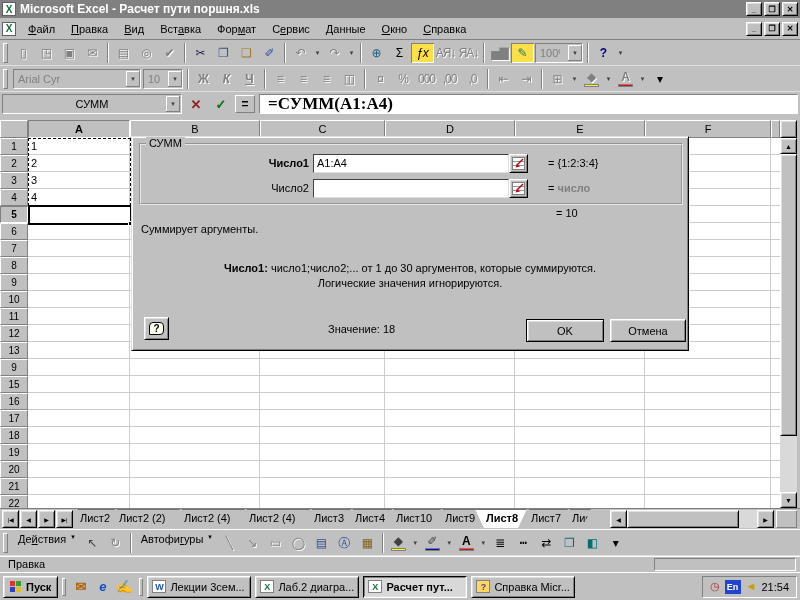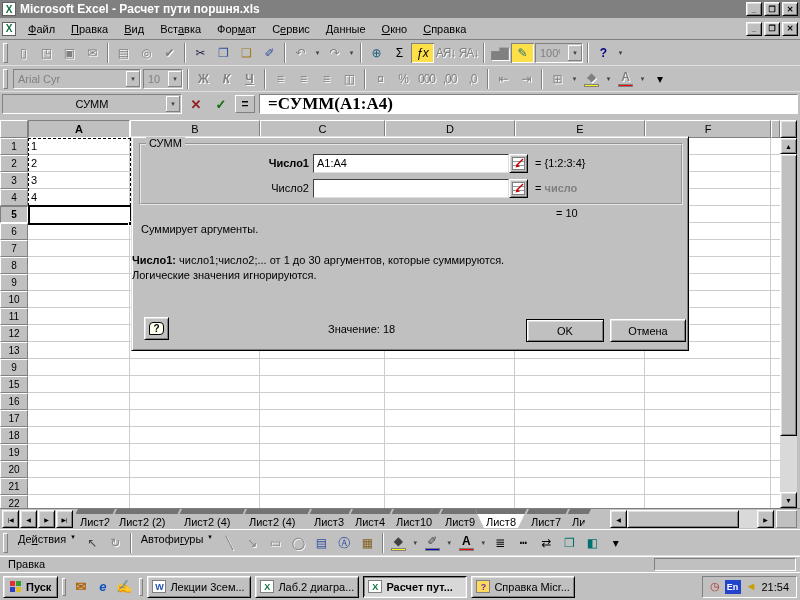--- a/index.html
+++ b/index.html
@@ -70,36 +70,36 @@
 #vs-thumb{position:absolute;left:0;top:16px;width:17px;height:282px;background:#c0c0c0;border:1px solid;border-color:#fff #000 #000 #fff;box-shadow:inset 1px 1px 0 #dfdfdf,inset -1px -1px 0 #808080}
 
 #dialog{position:absolute;left:131px;top:136px;width:558px;height:215px;background:#c0c0c0;z-index:50;border:1px solid;border-color:#dfdfdf #000 #000 #dfdfdf;box-shadow:inset 1px 1px 0 #fff,inset -1px -1px 0 #808080}
 #dlg-group{position:absolute;left:7px;top:6px;width:544px;height:62px;border:2px groove #e8e8e8}
 #dlg-group-label{position:absolute;left:5px;top:-8px;background:#c0c0c0;padding:0 3px}
 .field-row{position:absolute;left:0;height:20px;display:flex;align-items:center}
 #frow1{top:8px}#frow2{top:33px}
 .flabel{width:172px;text-align:right;padding-right:4px}
 .ref-input{width:196px;height:19px;border:1px solid;border-color:#404040 #dfdfdf #dfdfdf #404040;background:#fff;font-family:"Liberation Sans",sans-serif;font-size:11px;padding:0 3px}
 .ref-btn{width:19px;height:19px;background:#c0c0c0;border:1px solid;border-color:#fff #000 #000 #fff;box-shadow:inset 1px 1px 0 #dfdfdf,inset -1px -1px 0 #808080;display:flex;align-items:center;justify-content:center;padding:0}
-.fresult{margin-left:7px;white-space:nowrap}
+.fresult{margin-left:20px;white-space:nowrap}
 #dlg-total{position:absolute;left:424px;top:70px}
 #dlg-desc{position:absolute;left:9px;top:86px}
-#dlg-arghelp{position:absolute;left:0;top:116px;width:100%;text-align:left;line-height:15px}
+#dlg-arghelp{position:absolute;left:0;top:124px;width:100%;text-align:center;line-height:15px}
 #dlg-helpbtn{position:absolute;left:12px;top:180px;width:25px;height:23px;background:#c0c0c0;border:1px solid;border-color:#fff #000 #000 #fff;box-shadow:inset 1px 1px 0 #dfdfdf,inset -1px -1px 0 #808080;display:flex;align-items:center;justify-content:center;padding:0}
 .qb{border:1px solid #000;border-radius:4px 4px 4px 0;background:#fffff0;font-weight:bold;font-size:10px;padding:0 3px;color:#000}
 #dlg-valtext{position:absolute;left:196px;top:186px}
 .dlg-btn{position:absolute;top:182px;height:23px;background:#c0c0c0;font-family:"Liberation Sans",sans-serif;font-size:11px;display:flex;align-items:center;justify-content:center}
 #okbtn{left:394px;width:78px;border:1px solid #000;box-shadow:inset 1px 1px 0 #fff,inset -1px -1px 0 #808080,inset 2px 2px 0 #dfdfdf}
 #cancelbtn{left:478px;width:76px;border:1px solid;border-color:#fff #000 #000 #fff;box-shadow:inset 1px 1px 0 #dfdfdf,inset -1px -1px 0 #808080}
 
 #tabbar{position:absolute;left:0;top:508px;width:800px;height:21px;background:#c0c0c0;border-top:1px solid #808080}
 .tabnav{position:absolute;top:1px;width:17px;height:18px;background:#c0c0c0;border:1px solid;border-color:#fff #000 #000 #fff;box-shadow:inset 1px 1px 0 #dfdfdf,inset -1px -1px 0 #808080;display:flex;align-items:center;justify-content:center;font-size:6px}
 #tabs{position:absolute;left:76px;top:0;width:532px;height:20px;display:flex;overflow:hidden}
-.tab{height:19px;padding:2px 11px 0;background:#c0c0c0;white-space:nowrap;overflow:hidden;clip-path:polygon(9px 0,100% 0,calc(100% - 9px) 100%,0 100%);margin-left:-7px;border-top:5px solid #737373;flex:0 0 auto}
-.tab.active{background:#fff;font-weight:normal;clip-path:polygon(0 0,100% 0,calc(100% - 9px) 100%,9px 100%);position:relative;z-index:5}
+.tab{height:19px;padding:2px 11px 0;background:#c0c0c0;white-space:nowrap;overflow:hidden;clip-path:polygon(9px 0,100% 0,calc(100% - 9px) 100%,0 100%);margin-left:-7px;border-top:1px solid #737373;flex:0 0 auto}
+.tab.active{background:#fff;font-weight:bold;clip-path:polygon(0 0,100% 0,calc(100% - 9px) 100%,9px 100%);position:relative;z-index:5}
 #hs-left{left:610px}#hs-right{left:757px}
 #hs-track{position:absolute;left:627px;top:1px;width:130px;height:18px;background:#d9d9d9}
 #hs-thumb{position:absolute;left:0;top:0;width:112px;height:18px;background:#c0c0c0;border:1px solid;border-color:#fff #000 #000 #fff;box-shadow:inset 1px 1px 0 #dfdfdf,inset -1px -1px 0 #808080}
 #tab-corner{position:absolute;left:776px;top:1px;width:21px;height:18px;background:#c0c0c0;border:1px solid;border-color:#fff #808080 #808080 #fff}
 
 #statusbar{position:absolute;left:0;top:556px;width:800px;height:16px;background:#c0c0c0;border-top:1px solid #fff}
 #status-mode{position:absolute;left:8px;top:1px}
 .sb-panel{position:absolute;right:4px;top:1px;width:142px;height:13px;border:1px solid;border-color:#808080 #fff #fff #808080}
 #taskbar{position:absolute;left:0;top:572px;width:800px;height:28px;background:#c0c0c0;border-top:1px solid #fff;display:flex;align-items:center;padding:0 3px;gap:4px}
 #start-btn{height:22px;display:flex;align-items:center;gap:4px;padding:0 6px;font-weight:bold;font-size:11px;background:#c0c0c0;border:1px solid;border-color:#fff #000 #000 #fff;box-shadow:inset 1px 1px 0 #dfdfdf,inset -1px -1px 0 #808080;flex:0 0 auto}

